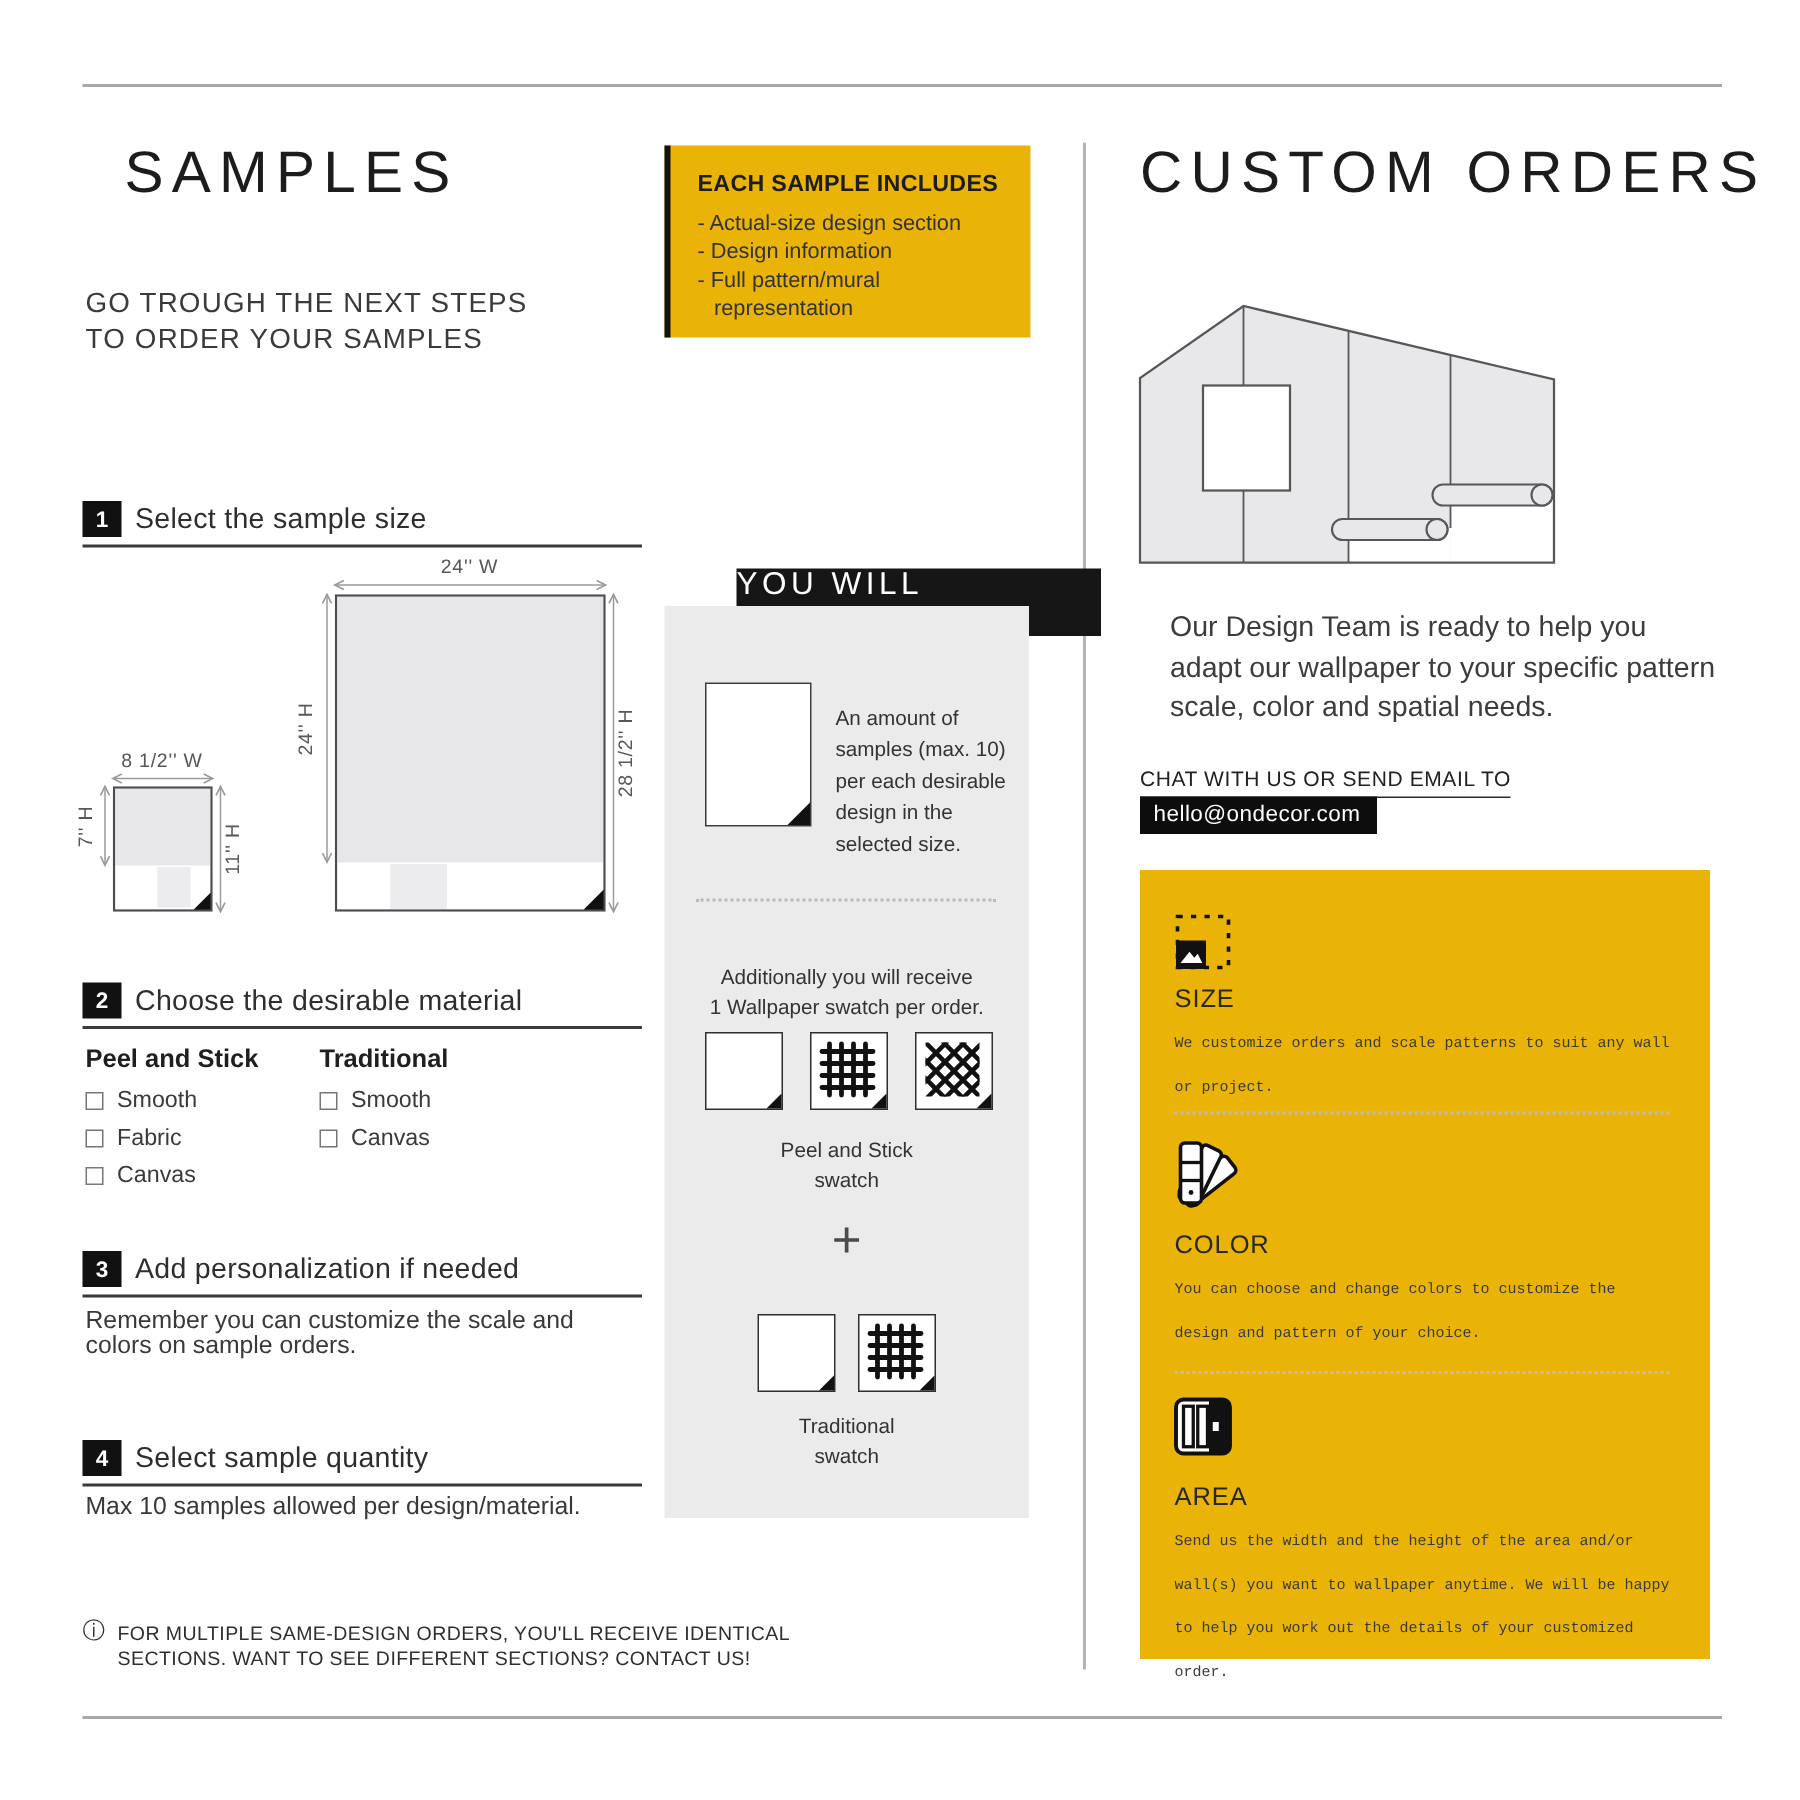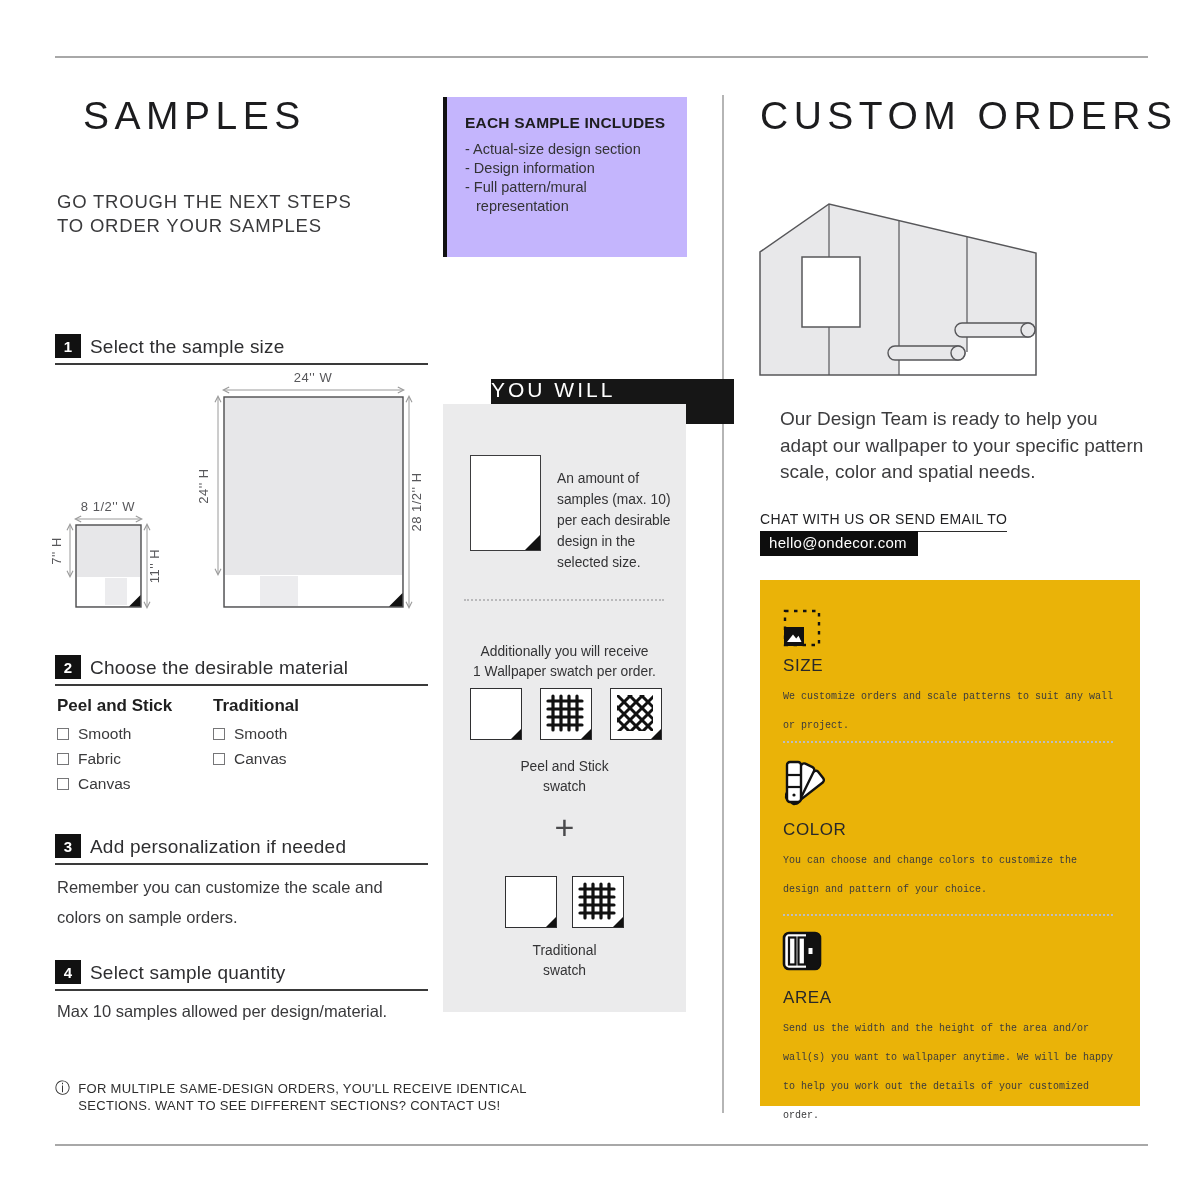--- a/index.html
+++ b/index.html
@@ -13,36 +13,36 @@
 
   .subtitle { position:absolute; font-size:18.5px; letter-spacing:0.8px; color:#3a3a3c; line-height:24px; }
 
   
   .step { position:absolute; left:55px; width:373px; }
   .step-header { display:flex; align-items:flex-end; gap:9px; border-bottom:2px solid #3a3a3a; padding-bottom:5px; }
   .step-badge { width:26px; height:24px; background:#111; color:#fff; font-size:15px; font-weight:700;
                 display:flex; align-items:center; justify-content:center; flex:0 0 auto; }
   .step-title { font-size:19px; color:#2e2e30; letter-spacing:0.2px; }
 
-  .body-text { position:absolute; font-size:16.5px; line-height:30px; color:#39393b; }
+  .body-text { position:absolute; font-size:16.5px; line-height:17px; color:#39393b; }
 
   
   .mat-col { position:absolute; font-size:15.5px; color:#3a3a3c; }
   .mat-header { font-weight:700; font-size:17px; color:#1f1f1f; margin-bottom:9px; }
   .mat-row { display:flex; align-items:center; margin-bottom:7px; }
   .cb { display:inline-block; width:12px; height:12px; border:1.5px solid #767678; margin-right:9px; background:#fff; }
 
   
   .footer-note { position:absolute; display:flex; gap:8px; font-size:13px; line-height:17px;
                  letter-spacing:0.3px; color:#2e2e2e; }
   .info-glyph { font-size:15px; line-height:16px; color:#2e2e2e; }
 
   
-  .includes-box { position:absolute; left:443px; top:97px; width:244px; height:160px;
-                  background:#c4b5fd; border-left:4px solid #111; padding:17px 14px 0 18px; }
+  .includes-box { position:absolute; left:443px; top:97px; width:244px; height:128px;
+                  background:#eab308; border-left:4px solid #111; padding:17px 14px 0 18px; }
   .includes-title { font-weight:700; font-size:15.5px; color:#1d1d1f; letter-spacing:0.2px; margin-bottom:8px; }
   .includes-item { font-size:14.5px; line-height:19px; color:#333335; padding-left:11px; }
   .includes-item::before { content:"- "; margin-left:-11px; }
 
   .receive-bar { position:absolute; left:443px; top:379px; width:243px; height:45px; background:#161616;
                  color:#fff; display:flex; align-items:center; justify-content:center;
                  font-size:21px; letter-spacing:3px;margin-left:48px; }
   .receive-panel { position:absolute; left:443px; top:404px; width:243px; height:608px; background:#ebebec; }
 
   .paper-icon { position:absolute; left:470px; top:455px; width:71px; height:96px; background:#fff;

